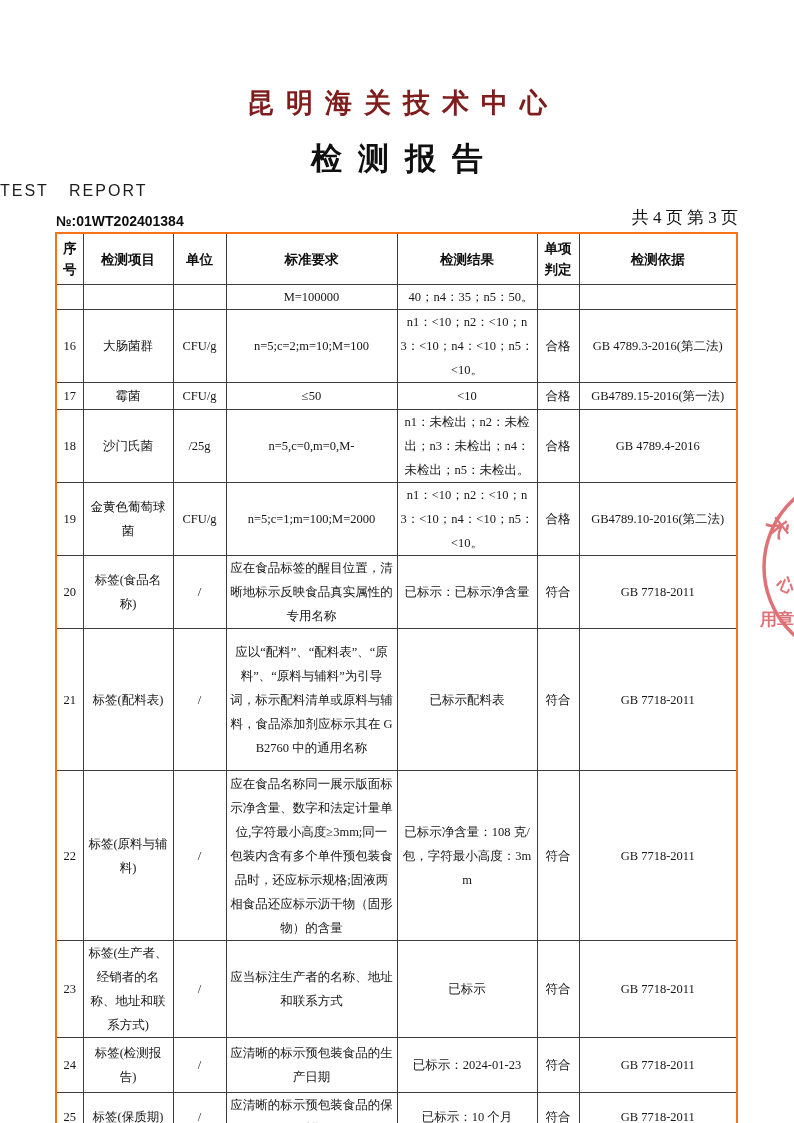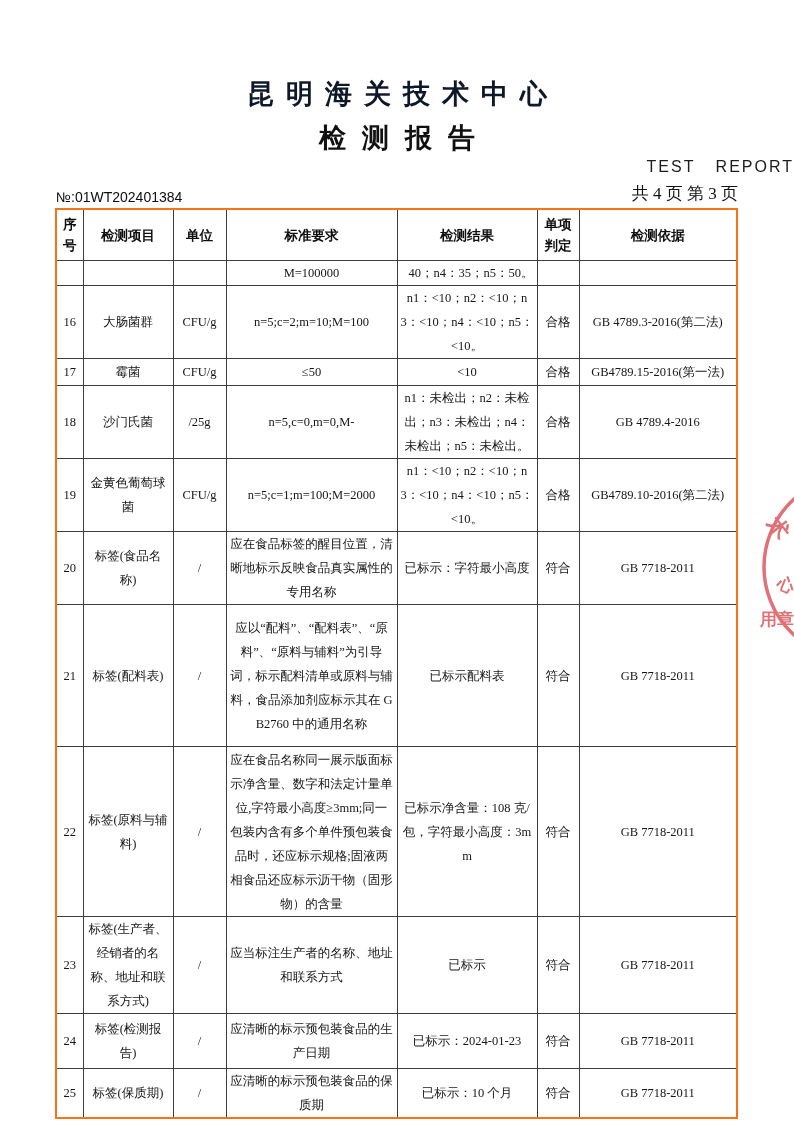--- a/index.html
+++ b/index.html
@@ -5,48 +5,48 @@
   html,body { margin:0; padding:0; background:#ffffff; }
   .page {
     position:relative;
     width:794px; height:1123px;
     background:#ffffff;
     overflow:hidden;
     font-family:"Liberation Serif","DejaVu Serif",serif;
     color:#141414;
   }
   .org-title {
-    margin:8px; padding-top:68px;
+    margin:17px; padding-top:68px;
     text-align:center;
     font-size:27px; font-weight:bold;
     letter-spacing:12px; text-indent:12px;
-    color:#0f172a;
+    color:#7f1d1d;
   }
   .report-title {
     margin:8px 0 0 0;
     text-align:center;
-    font-size:27px; font-weight:bold;
+    font-size:31px; font-weight:bold;
     letter-spacing:16px; text-indent:16px;
     color:#101010;
   }
   .report-title-en {
     margin:2px 0 0 0;
-    text-align:right;
+    text-align:left;
     font-size:16px; font-weight:normal;
     letter-spacing:2px; word-spacing:14px;
     font-family:"Liberation Sans","DejaVu Sans",sans-serif;
     color:#1c1c1c;
   }
   .meta-row {
     display:flex; justify-content:space-between; align-items:flex-end;
     margin:6px 56px 3px 56px;
   }
   .report-no {
     font-family:"Liberation Sans","DejaVu Sans",sans-serif;
-    font-weight:normal; font-size:14px; color:#0d0d0d;
+    font-weight:bold; font-size:14px; color:#0d0d0d;
   }
   .page-info { font-size:17px; color:#141414; }
 
   table.report {
     border-collapse:collapse; table-layout:fixed;
     width:683px; margin-left:55px;
     border:2px solid #f97316;
   }
   table.report th, table.report td {
     border:1px solid #3d3d3d;
@@ -152,21 +152,21 @@
           <td>n=5;c=1;m=100;M=2000</td>
           <td>n1：&lt;10；n2：&lt;10；n3：&lt;10；n4：&lt;10；n5：&lt;10。</td>
           <td>合格</td>
           <td>GB4789.10-2016(第二法)</td>
         </tr>
         <tr style="height: 72px;">
           <td>20</td>
           <td>标签(食品名称)</td>
           <td>/</td>
           <td>应在食品标签的醒目位置，清晰地标示反映食品真实属性的专用名称</td>
-          <td>已标示：字符最小高度</td>
+          <td>已标示：已标示净含量</td>
           <td>符合</td>
           <td>GB 7718-2011</td>
         </tr>
         <tr style="height: 142px;">
           <td>21</td>
           <td>标签(配料表)</td>
           <td>/</td>
           <td>应以“配料”、“配料表”、“原料”、“原料与辅料”为引导词，标示配料清单或原料与辅料，食品添加剂应标示其在 GB2760 中的通用名称</td>
           <td>已标示配料表</td>
           <td>符合</td>

